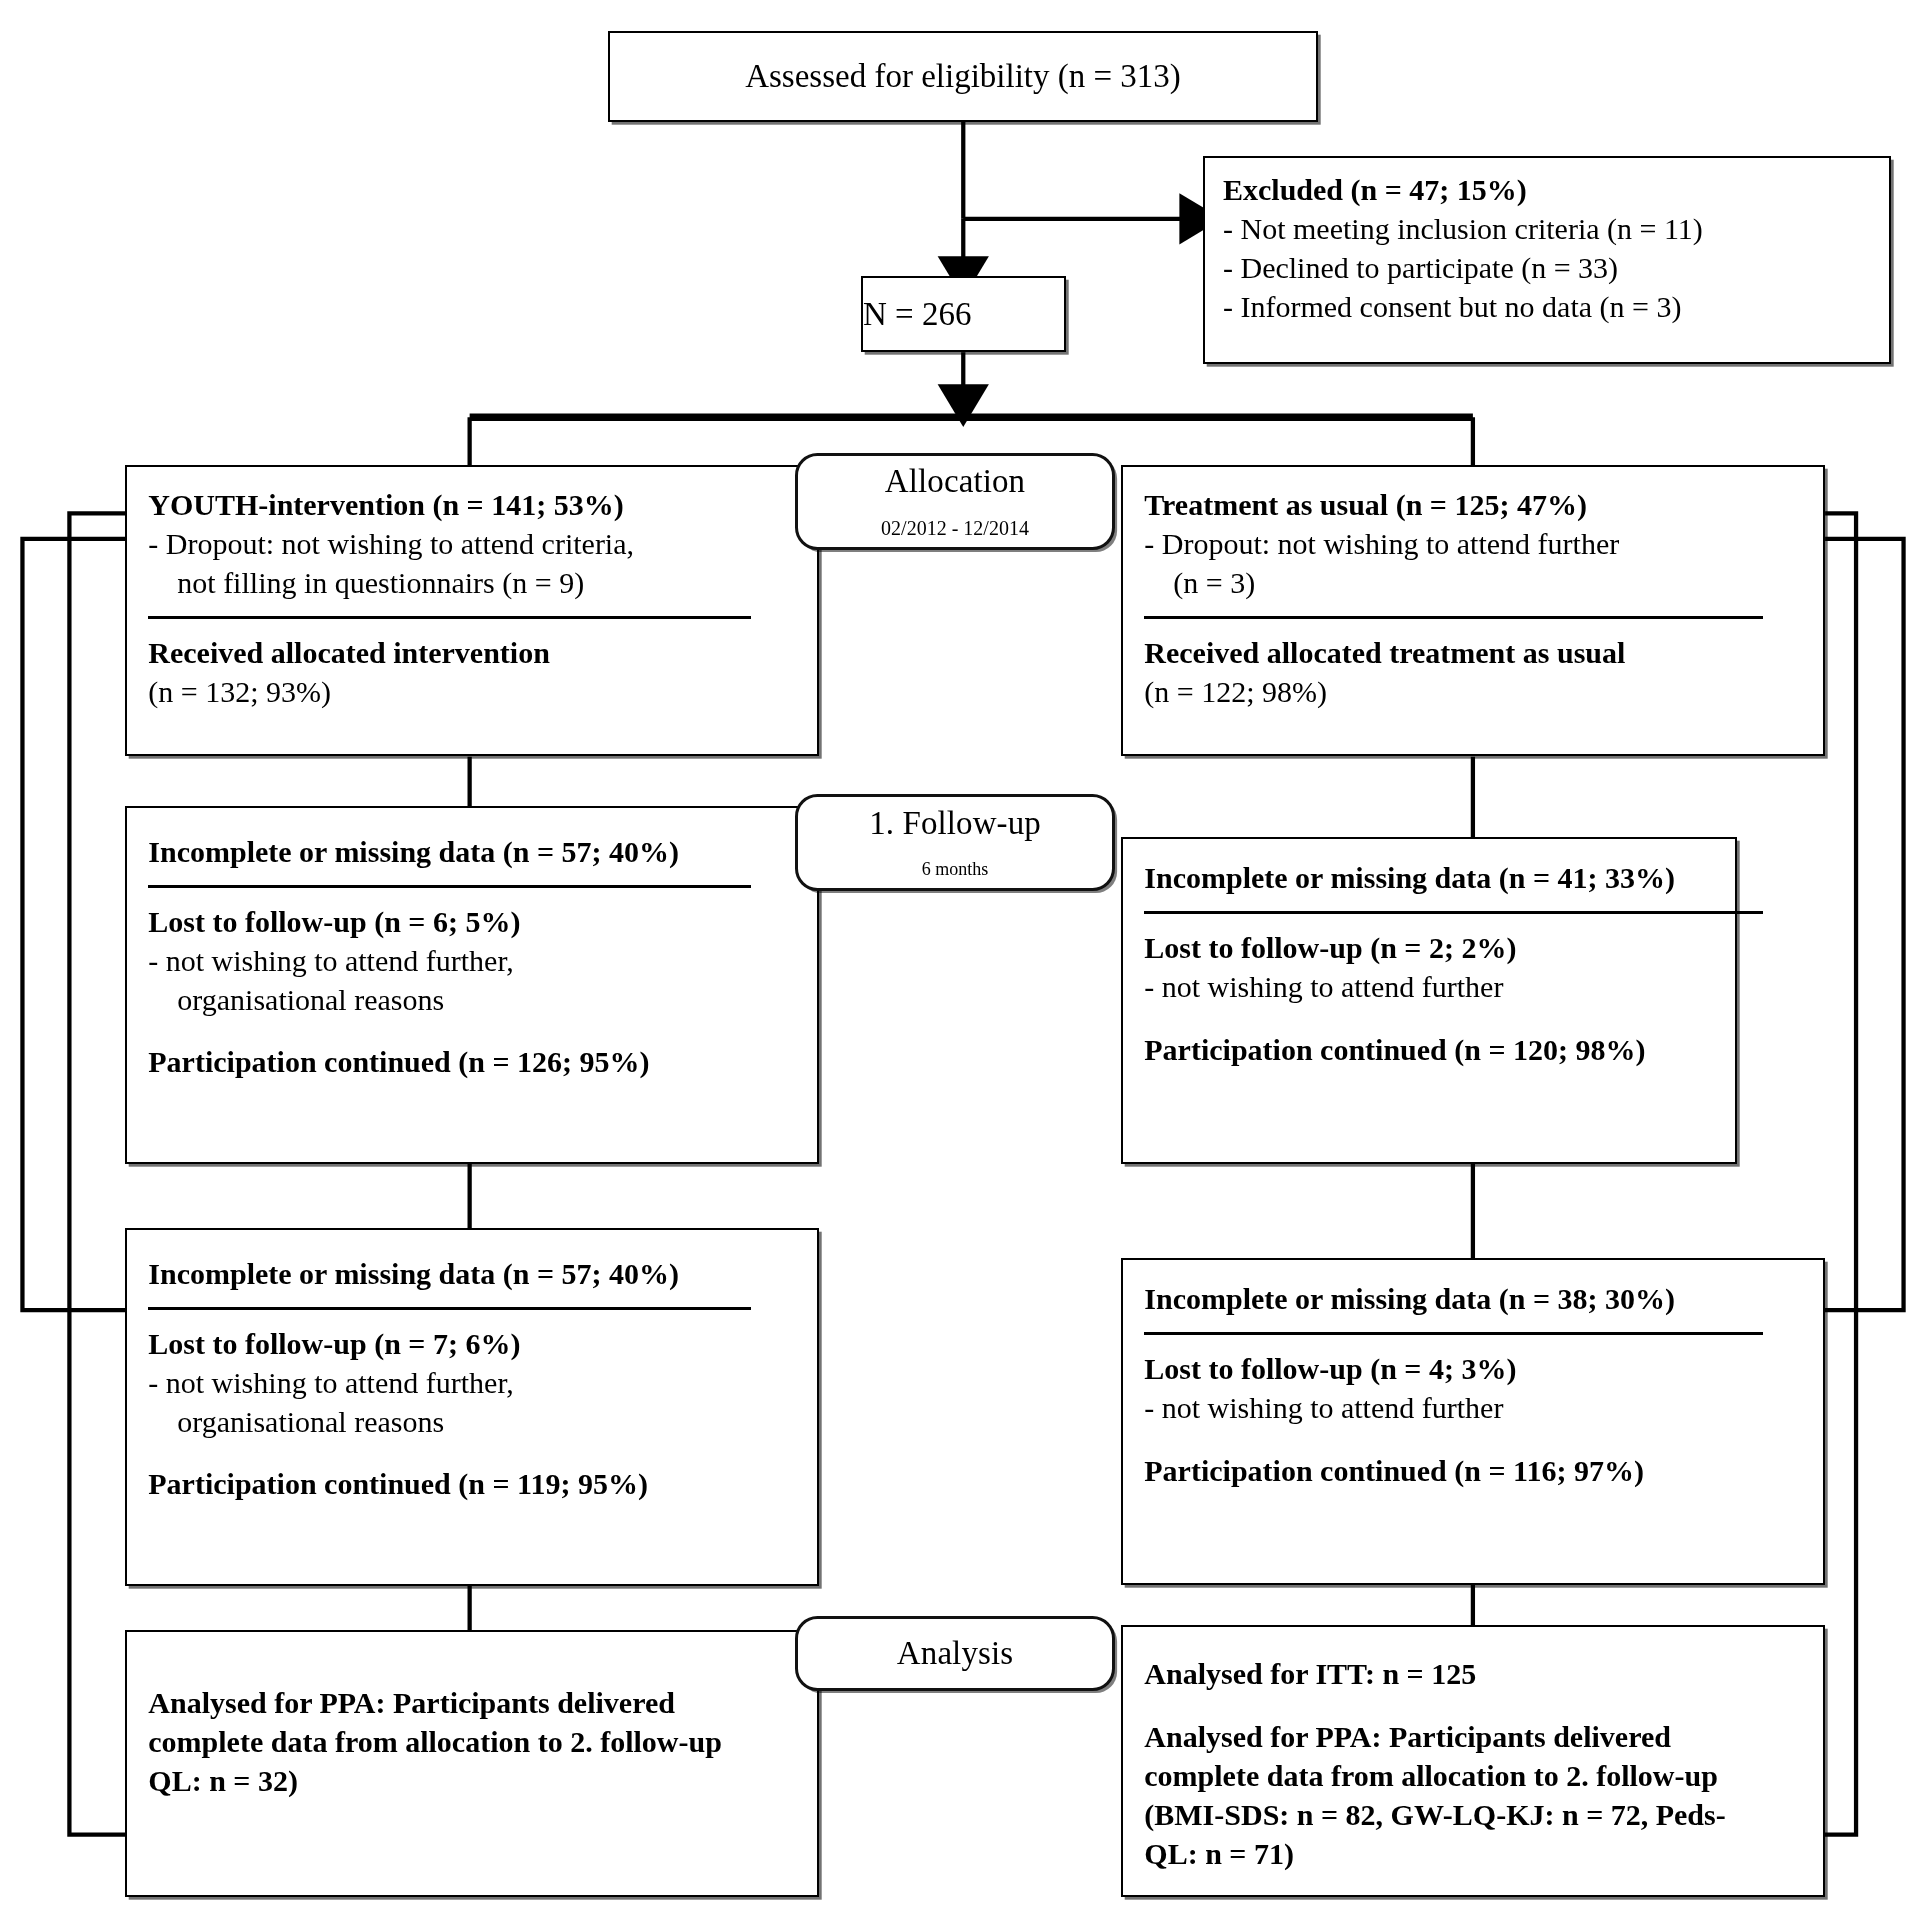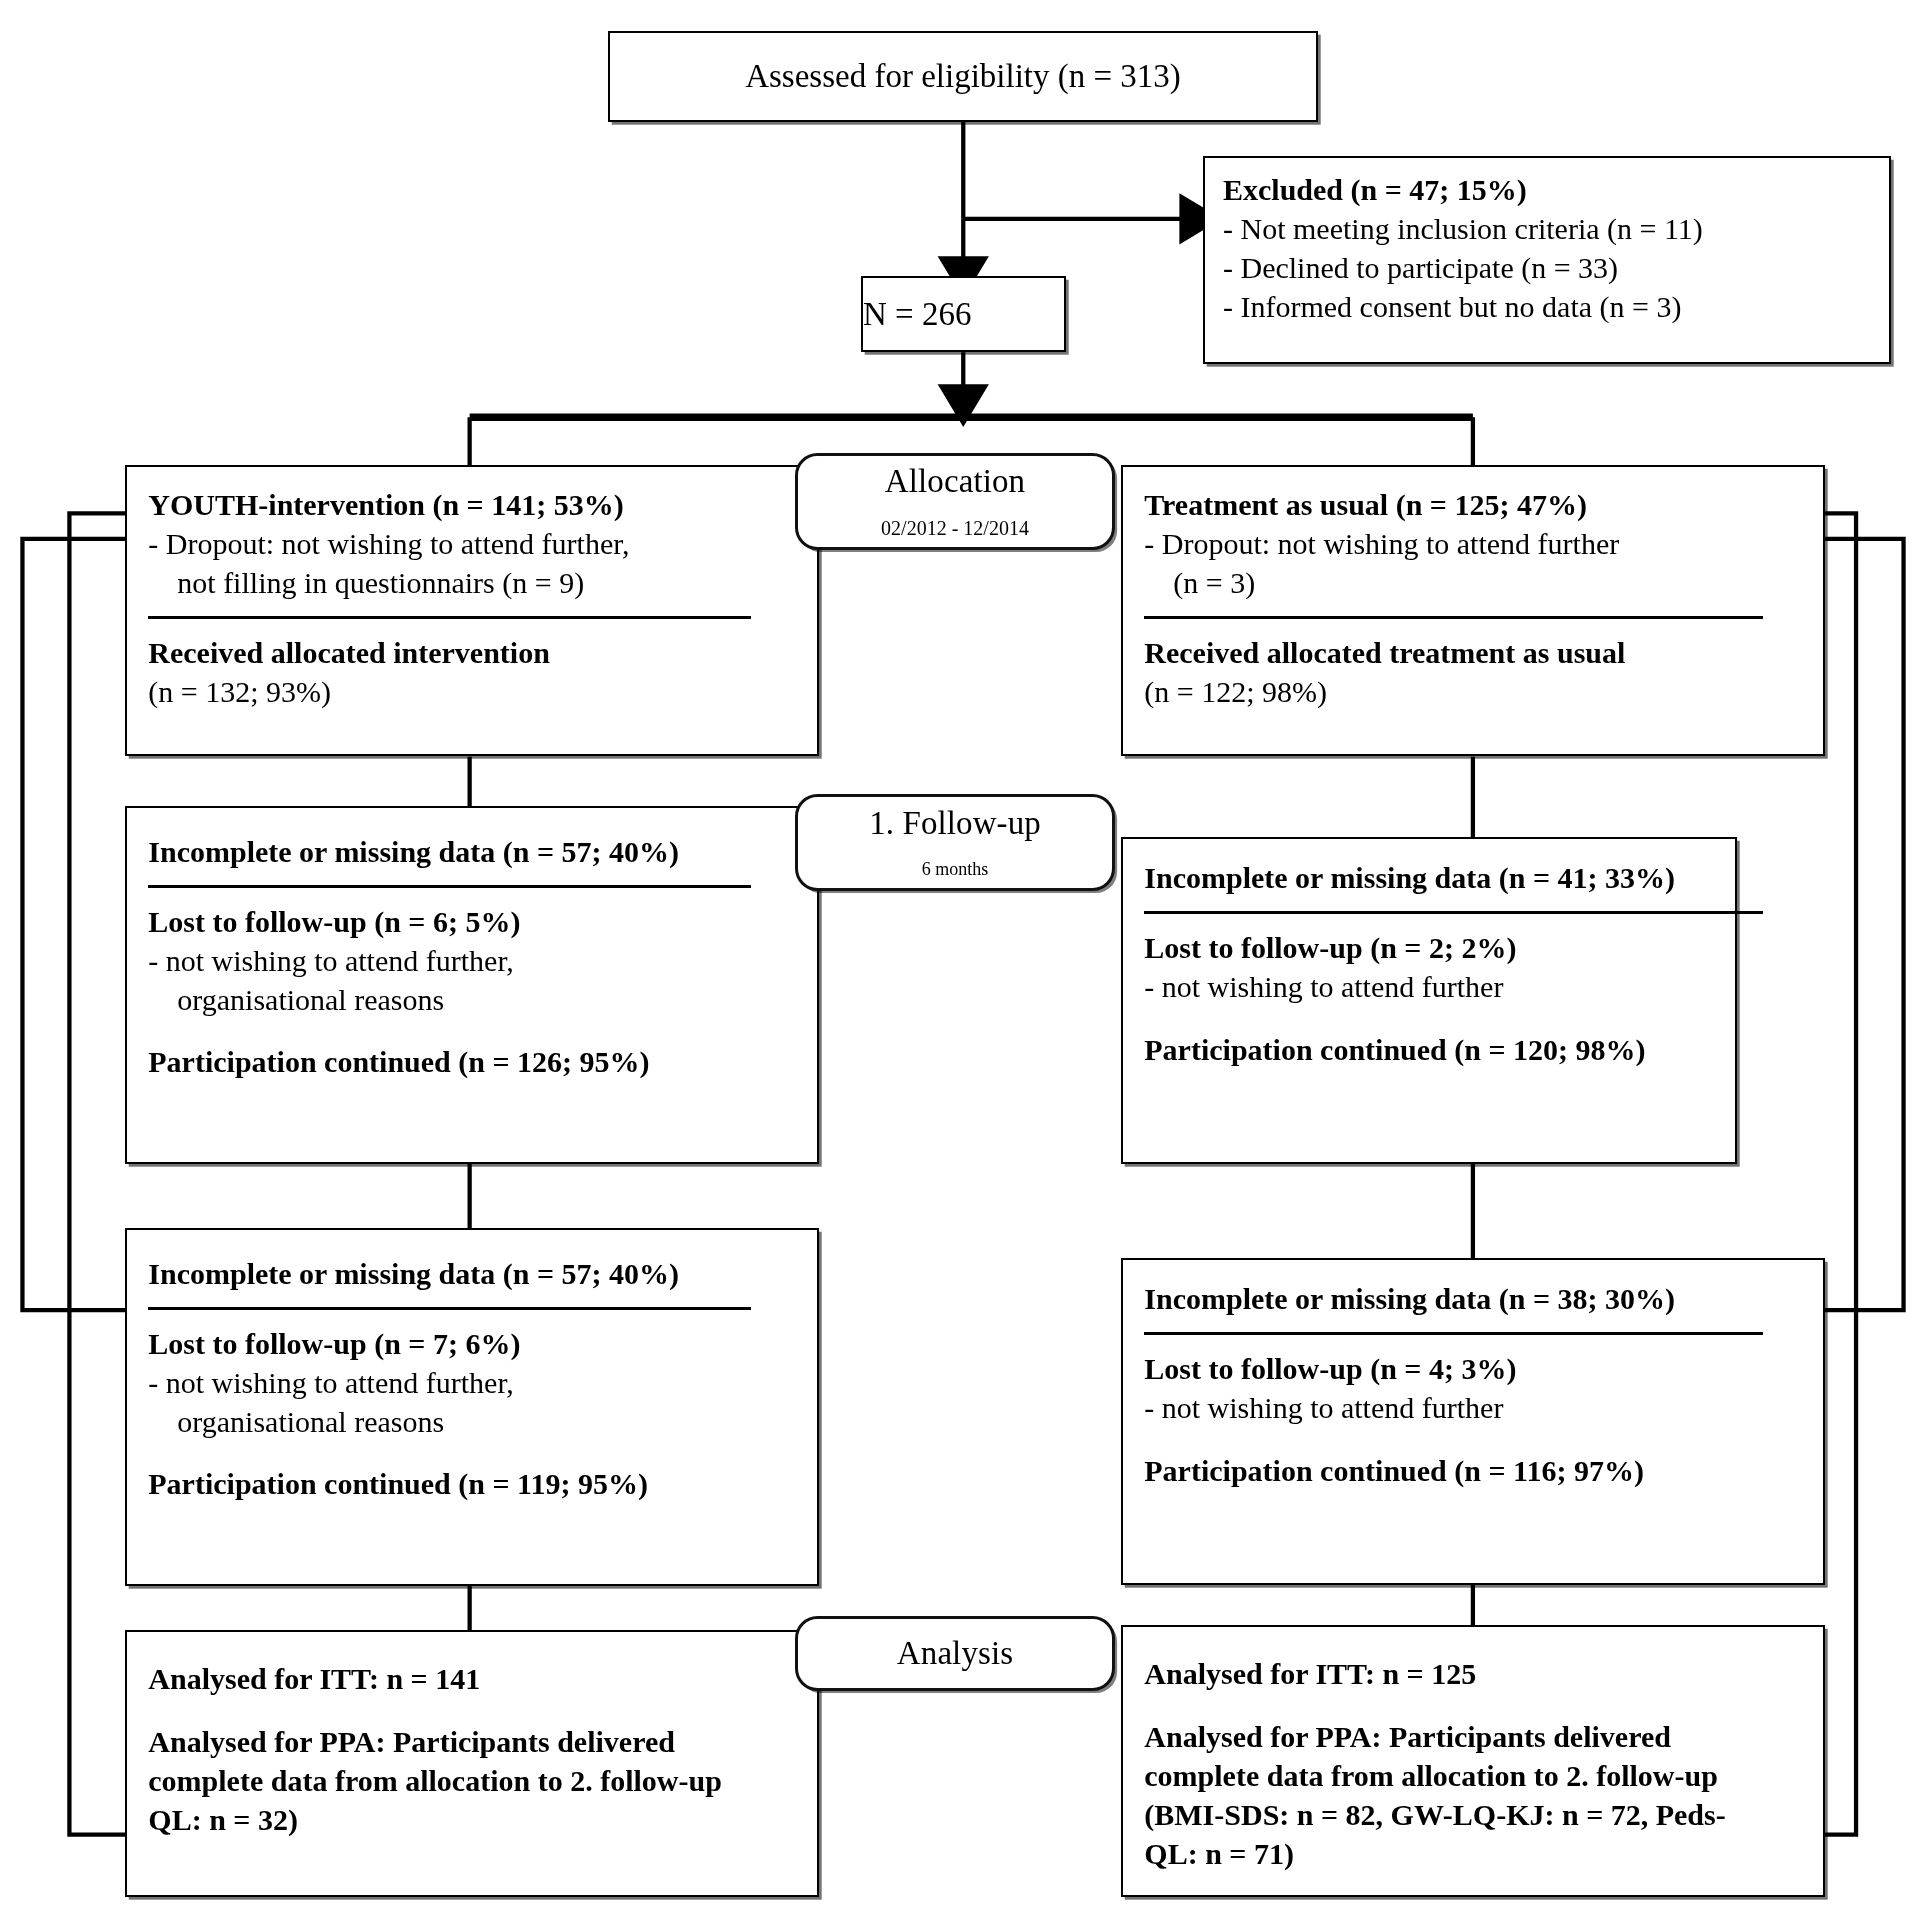--- a/index.html
+++ b/index.html
@@ -153,21 +153,21 @@
     </div>
   </div>
 
   <div class="box shadow" style="left:861px; top:276px; width:205px; height:76px; display:flex; align-items:center; justify-content:flex-start;">
     <span class="ln" style="font-size:33px;">N = 266</span>
   </div>
 
   <div class="box shadow" style="left:125px; top:465px; width:694px; height:291px;">
     <div class="pad">
       <div class="ln b">YOUTH-intervention (n = 141; 53%)</div>
-      <div class="ln">- Dropout: not wishing to attend further,</div>
+      <div class="ln">- Dropout: not wishing to attend criteria,</div>
       <div class="ln ind2">not filling in questionnairs (n = 9)</div>
       <div class="rule w-left"></div>
       <div class="ln b">Received allocated intervention</div>
       <div class="ln">(n = 132; 93%)</div>
     </div>
   </div>
 
   <div class="box shadow" style="left:1121px; top:465px; width:704px; height:291px;">
     <div class="pad">
       <div class="ln b">Treatment as usual (n = 125; 47%)</div>
@@ -231,21 +231,20 @@
       <div class="ln b">Lost to follow-up (n = 4; 3%)</div>
       <div class="ln">- not wishing to attend further</div>
       <div class="gap-md"></div>
       <div class="ln b">Participation continued (n = 116; 97%)</div>
     </div>
   </div>
 
 
   <div class="box shadow" style="left:125px; top:1630px; width:694px; height:267px;">
     <div class="pad" style="padding-top:27px;">
-      <div class="ln b">Analysed for ITT: n = 141</div>
       <div class="gap-md"></div>
       <div class="ln b">Analysed for PPA: Participants delivered</div>
       <div class="ln b">complete data from allocation to 2. follow-up</div>
       <div class="ln b">QL: n = 32)</div>
     </div>
   </div>
 
   <div class="box shadow" style="left:1121px; top:1625px; width:704px; height:272px;">
     <div class="pad" style="padding-top:27px;">
       <div class="ln b">Analysed for ITT: n = 125</div>

